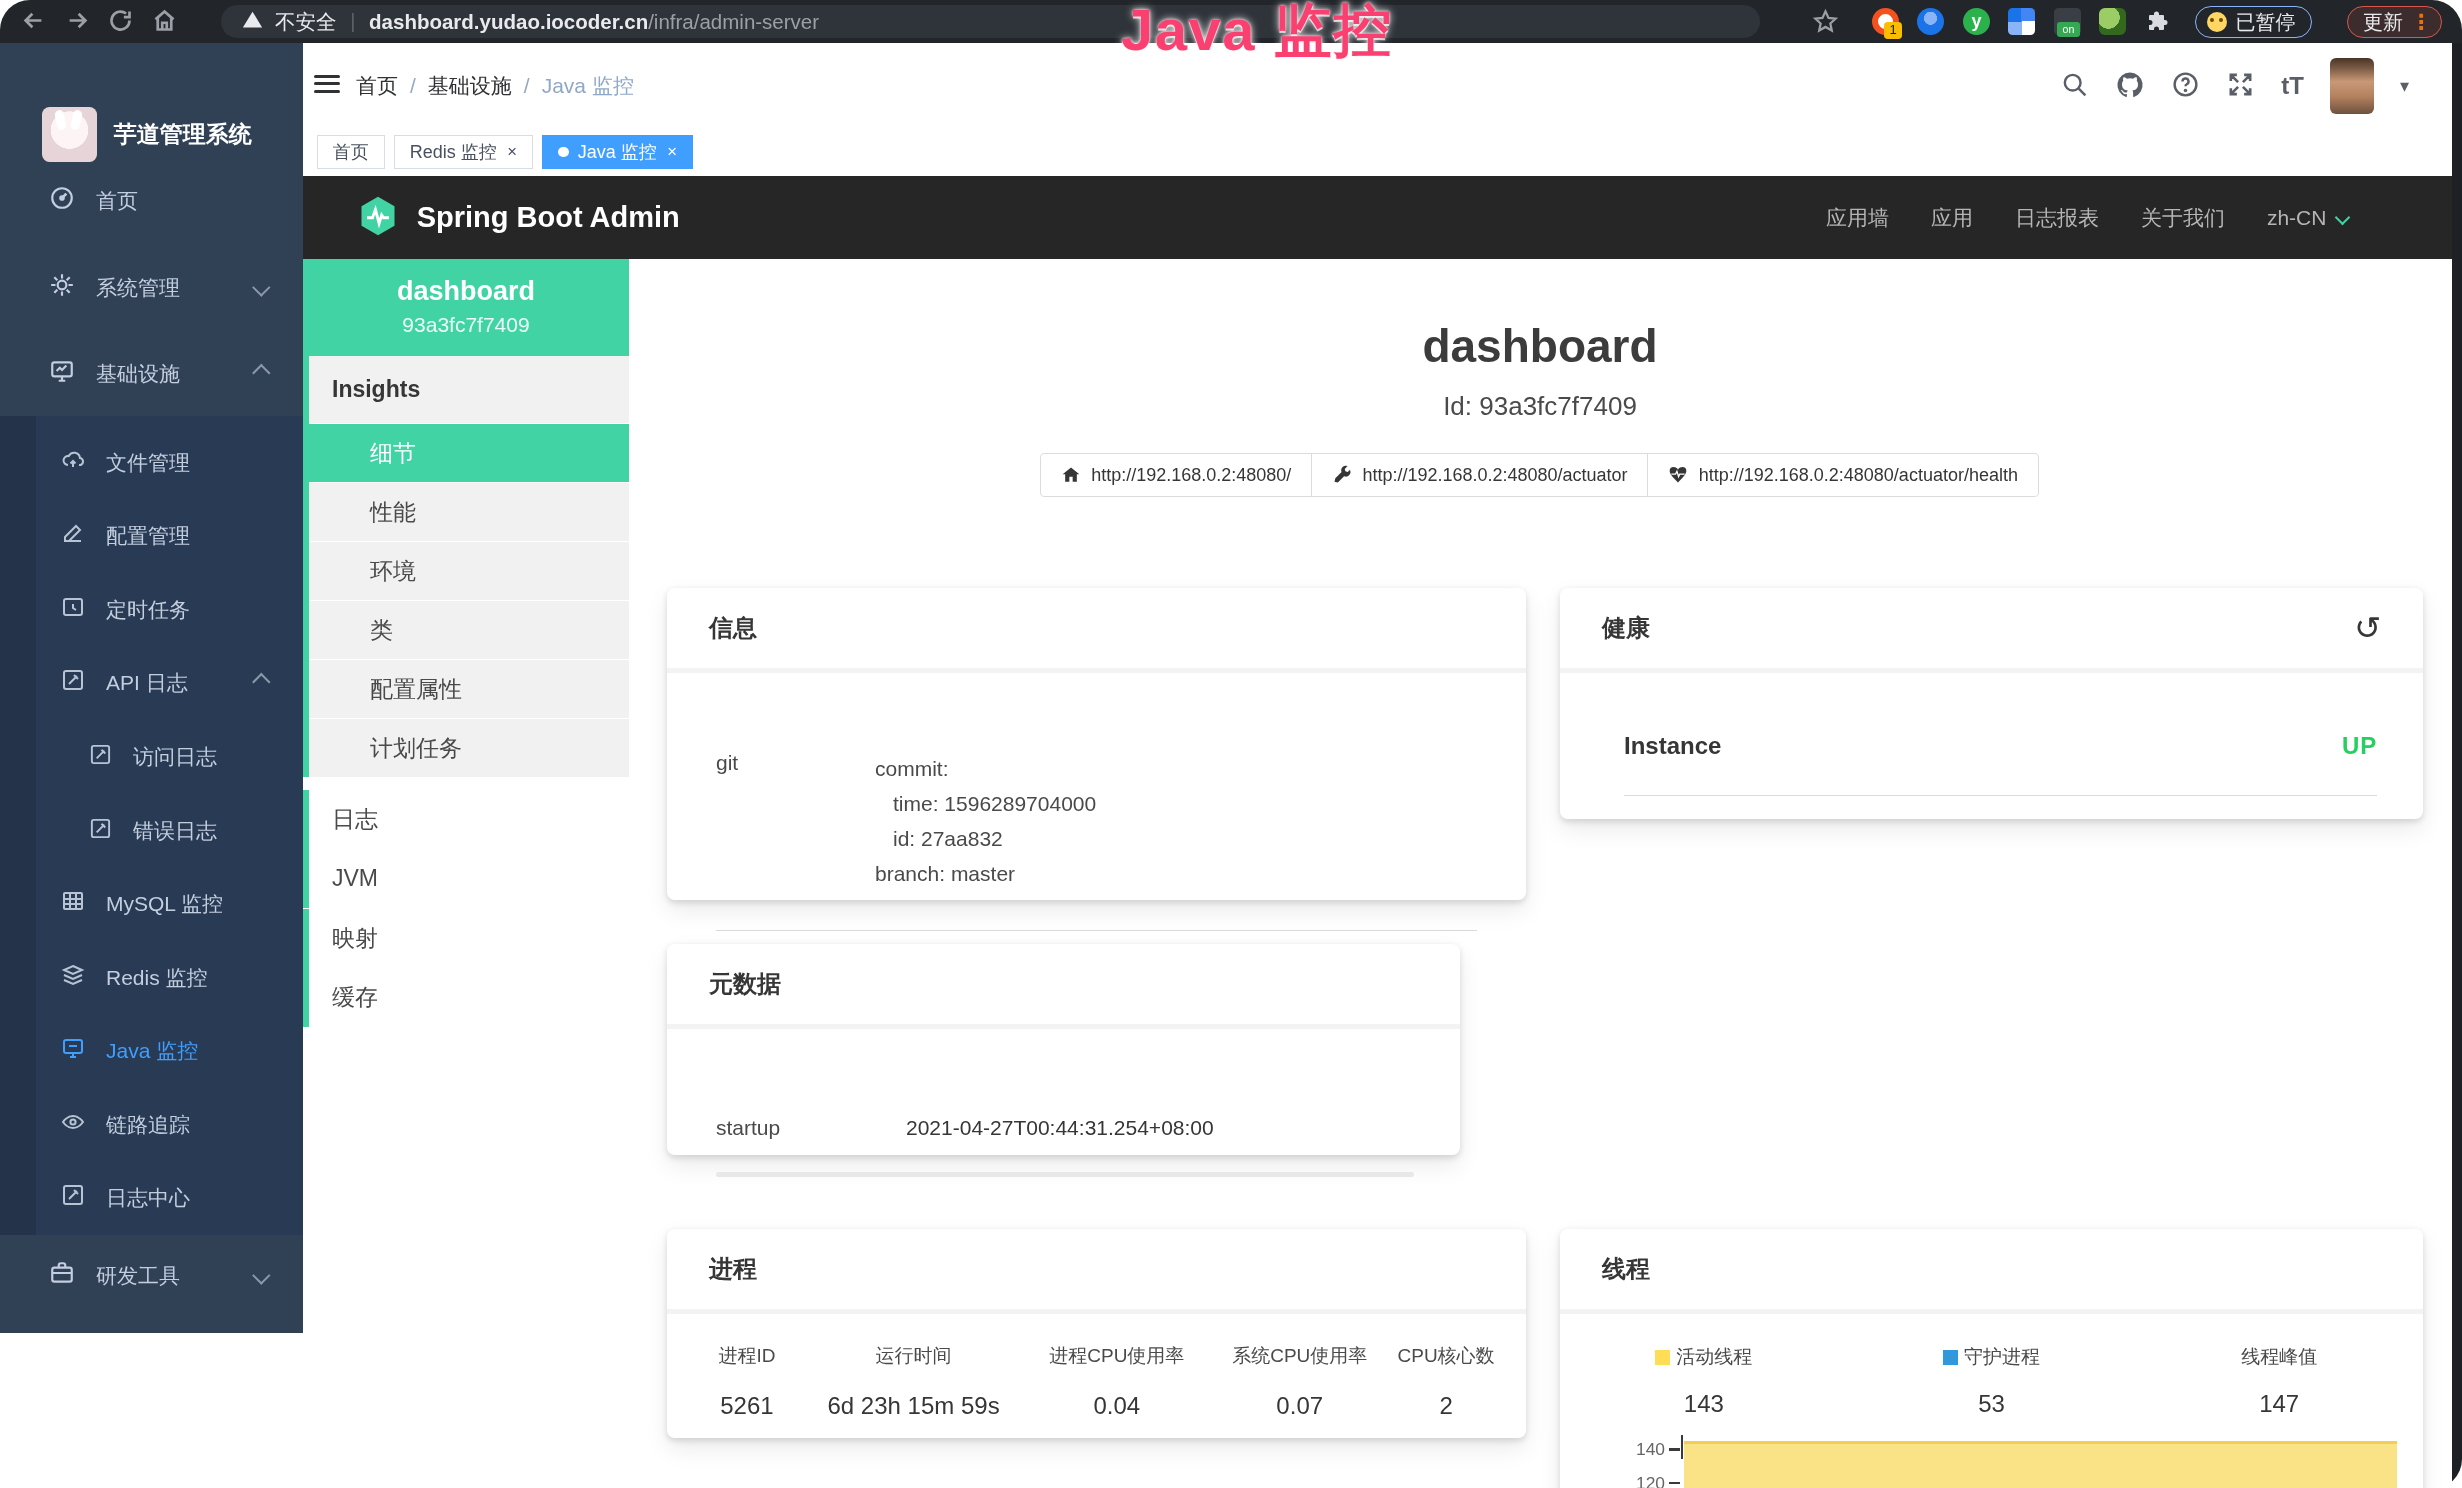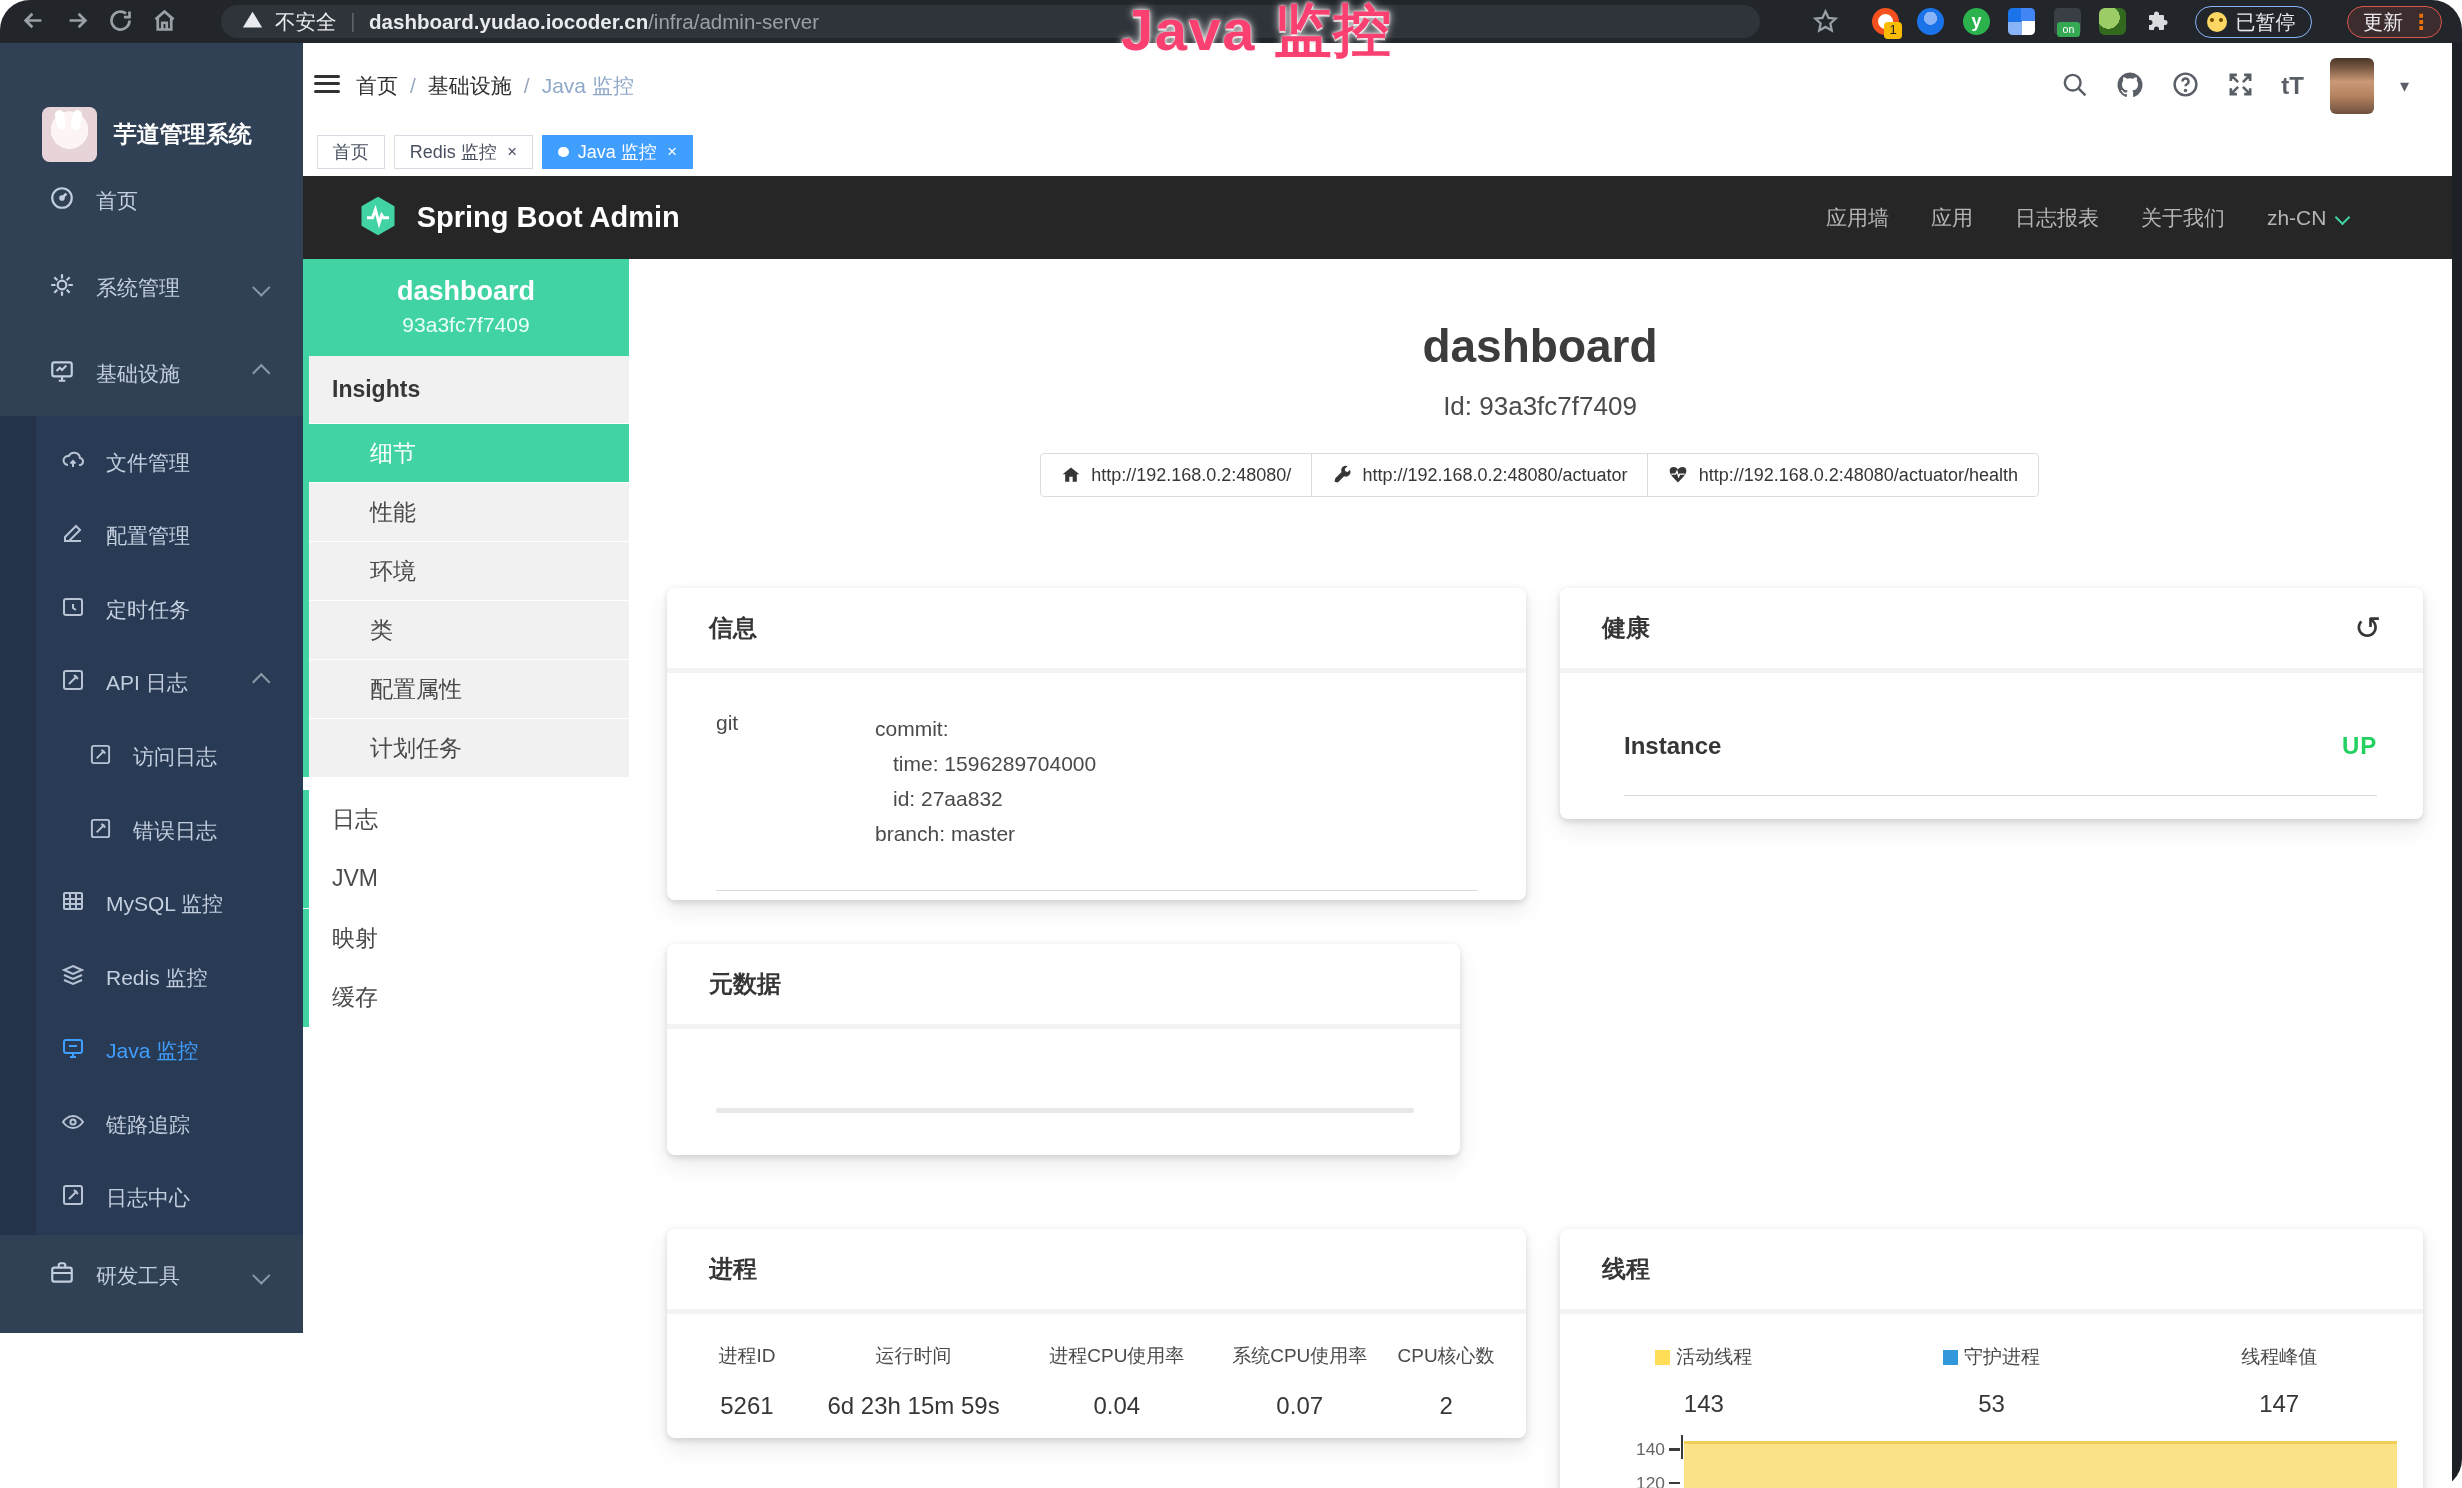--- a/index.html
+++ b/index.html
@@ -53,21 +53,21 @@
   .h1{left:629px;top:319px;width:1822px;text-align:center;font-size:46px;font-weight:bold;color:#3c3c3c;}
   .h2{left:629px;top:391px;width:1822px;text-align:center;font-size:26px;color:#4a4a4a;}
   .links{left:629px;top:453px;width:1822px;display:flex;justify-content:center;}
   .linkbtn{height:44px;display:flex;align-items:center;gap:10.6px;border:1.5px solid #dbdbdb;background:#fff;color:#363636;font-size:18px;padding:0 20px;margin-left:-1.5px;box-sizing:border-box;}
   .linkbtn:first-child{border-radius:4.6px 0 0 4.6px;}
   .linkbtn:last-child{border-radius:0 4.6px 4.6px 0;}
 
   .panel{position:absolute;background:#fff;border-radius:7.6px;box-shadow:0 2.3px 6px rgba(0,0,0,.13),0 10.6px 23px rgba(0,0,0,.08);box-sizing:border-box;}
   .phead{height:80px;display:flex;align-items:center;justify-content:space-between;padding:0 42px;font-size:24px;font-weight:bold;color:#363636;border-bottom:5.3px solid #f3f3f3;}
   .pbody{padding:0 46px 0 49px;}
-  .kv{display:flex;font-size:21px;color:#4a4a4a;}
+  .kv{display:flex;font-size:21px;color:#4a4a4a;margin-top:40px;}
   .kv .k{width:159px;flex:none;}
   .vlines div{line-height:35px;}
   .vlines .indent{padding-left:18px;}
   .hr2{border-bottom:1.5px solid #d9d9d9;}
   .hr6{height:4.6px;background:#e8e8e8;border-radius:2.3px;}
   .grid5{display:grid;grid-template-columns:14% 27% 23% 22% 14%;text-align:center;}
   .grid3{display:grid;grid-template-columns:1fr 1fr 1fr;text-align:center;}
   .sq{display:inline-block;width:15px;height:15px;margin-right:6px;vertical-align:-1.5px;}
 
   
@@ -422,20 +422,24 @@
       </div>
       <div class="hr2" style="margin-top:35px;"></div>
     </div>
   </div>
 
   <div class="panel" style="left:667px;top:944px;width:793px;height:211px;">
     <div class="phead">
         <span>元数据</span>
       </div>
     <div class="pbody" style="padding-top:47px;">
+      <div class="kv">
+        <span class="k" style="width:190px;">startup</span>
+        <span style="color:#363636;">2021-04-27T00:44:31.254+08:00</span>
+      </div>
       <div class="hr6" style="margin-top:32px;"></div>
     </div>
   </div>
 
   <div class="panel" style="left:667px;top:1229px;width:859px;height:209px;">
     <div class="phead">
         <span>进程</span>
       </div>
     <div style="padding:29px 23px 0 23px;">
       <div class="grid5" style="font-size:19px;color:#4a4a4a;">

